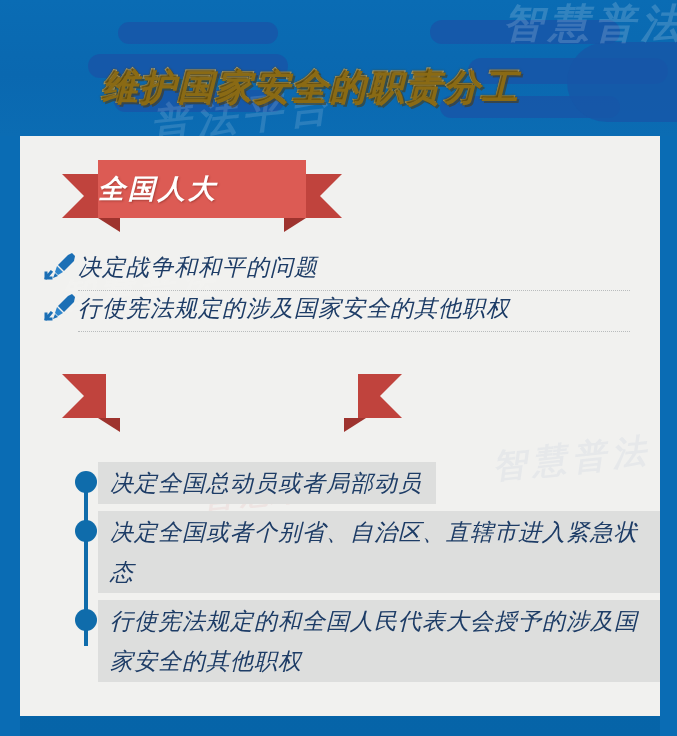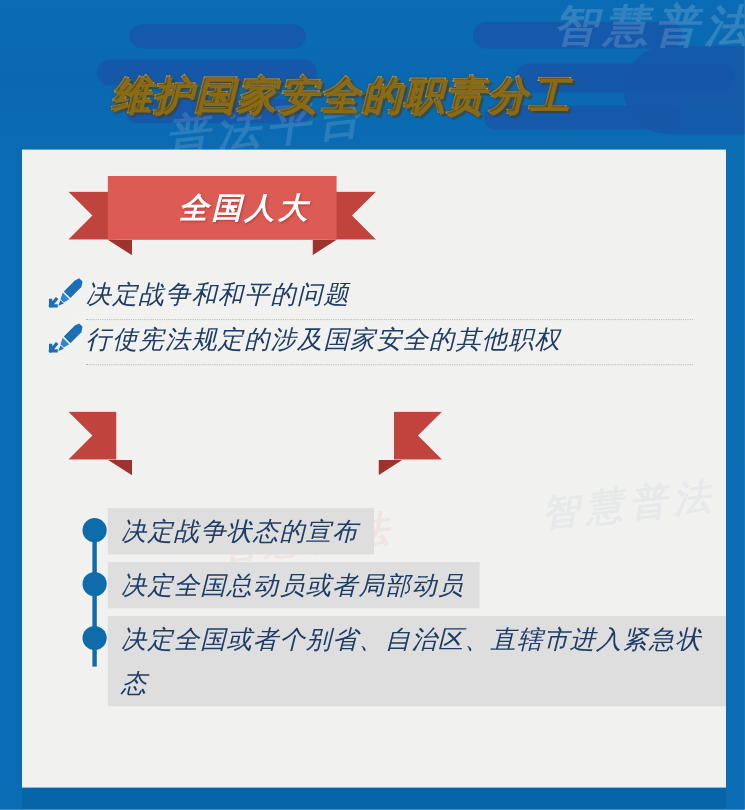--- a/index.html
+++ b/index.html
@@ -65,21 +65,21 @@
   }
   .ribbon .tail.left{left:0;clip-path:polygon(0 0,100% 0,100% 100%,0 100%,22px 50%);}
   .ribbon .tail.right{right:0;clip-path:polygon(0 0,100% 0,calc(100% - 22px) 50%,100% 100%,0 100%);}
   .ribbon .fold{
     position:absolute;top:58px;width:22px;height:14px;background:#9e332e;
   }
   .ribbon .fold.left{left:36px;clip-path:polygon(0 0,100% 0,100% 100%);}
   .ribbon .fold.right{right:36px;clip-path:polygon(0 0,100% 0,0 100%);}
   .ribbon .band{
     position:absolute;left:36px;right:36px;top:0;height:58px;
-    background:#dc5b54;display:flex;align-items:center;justify-content:center;padding-left:41px;
+    background:#dc5b54;display:flex;align-items:center;justify-content:flex-start;
   }
   .ribbon .band-label{
     color:#ffffff;font-size:27px;font-weight:bold;letter-spacing:3px;
     text-shadow:1px 1px 2px rgba(110,30,25,.45);
   }
   .ribbon.r1{width:280px;margin:24px 0 0 42px;}
   .ribbon.r2{width:340px;margin:28px 0 0 42px;}
 
   
   .pencil-list{margin:22px 0 0 0;padding:0;list-style:none;}
@@ -182,26 +182,26 @@
       <div class="tail left"></div>
       <div class="tail right"></div>
       <div class="fold left"></div>
       <div class="fold right"></div>
     </div>
 
     <ul class="timeline">
       <div class="tl-axis"></div>
       <li class="tl-item">
         <span class="tl-dot"></span>
-        <span class="tl-text">决定战争状态的宣布</span>
-      </li>
-      <li class="tl-item">
-        <span class="tl-dot"></span>
         <span class="tl-text">决定全国总动员或者局部动员</span>
       </li>
       <li class="tl-item">
         <span class="tl-dot"></span>
         <span class="tl-text">决定全国或者个别省、自治区、直辖市进入紧急状态</span>
       </li>
+      <li class="tl-item wide">
+        <span class="tl-dot"></span>
+        <span class="tl-text">行使宪法规定的和全国人民代表大会授予的涉及国家安全的其他职权</span>
+      </li>
     </ul>
 
   </div>
 </div>
 
 </body></html>

